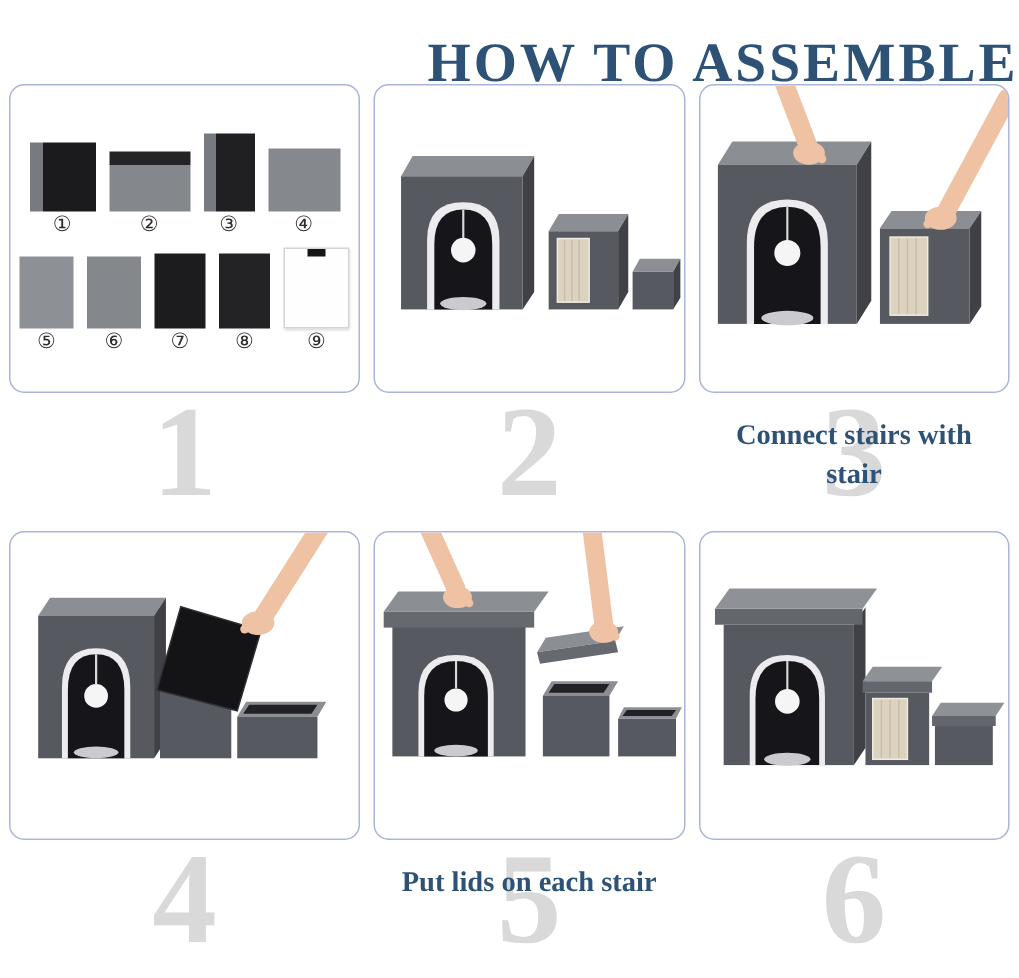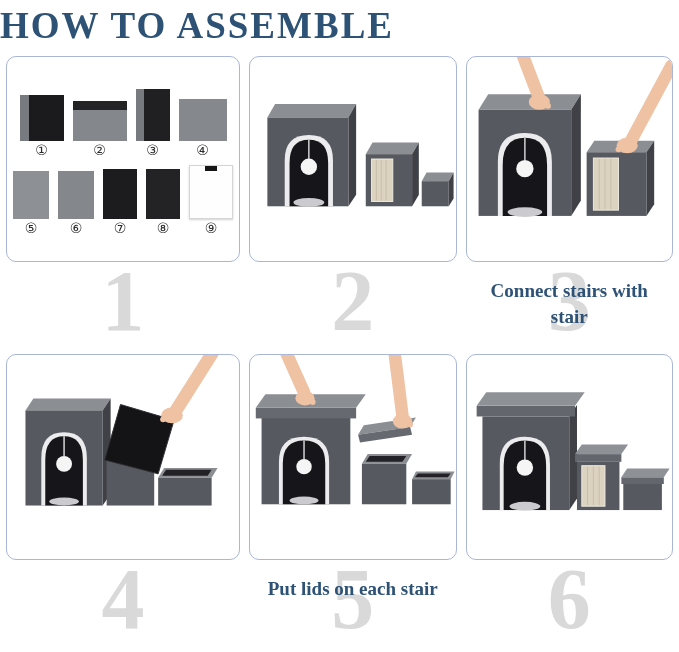--- a/index.html
+++ b/index.html
@@ -6,23 +6,23 @@
   html, body {
     width: 679px; height: 652px;
     background: #ffffff;
     overflow: hidden;
     font-family: "Liberation Serif", serif;
   }
   .page-title {
     color: #2d5276;
     font-size: 37px;
     font-weight: bold;
-    text-align: left;
+    text-align: right;
     letter-spacing: 2px;
-    padding-top: 4px;
+    padding-top: 21px;
     height: 56px;
   }
   .grid {
     display: grid;
     grid-template-columns: repeat(3, 1fr);
     column-gap: 9px;
     padding: 0 6px;
   }
   .panel {
     border: 1.5px solid #a9b6d8;

